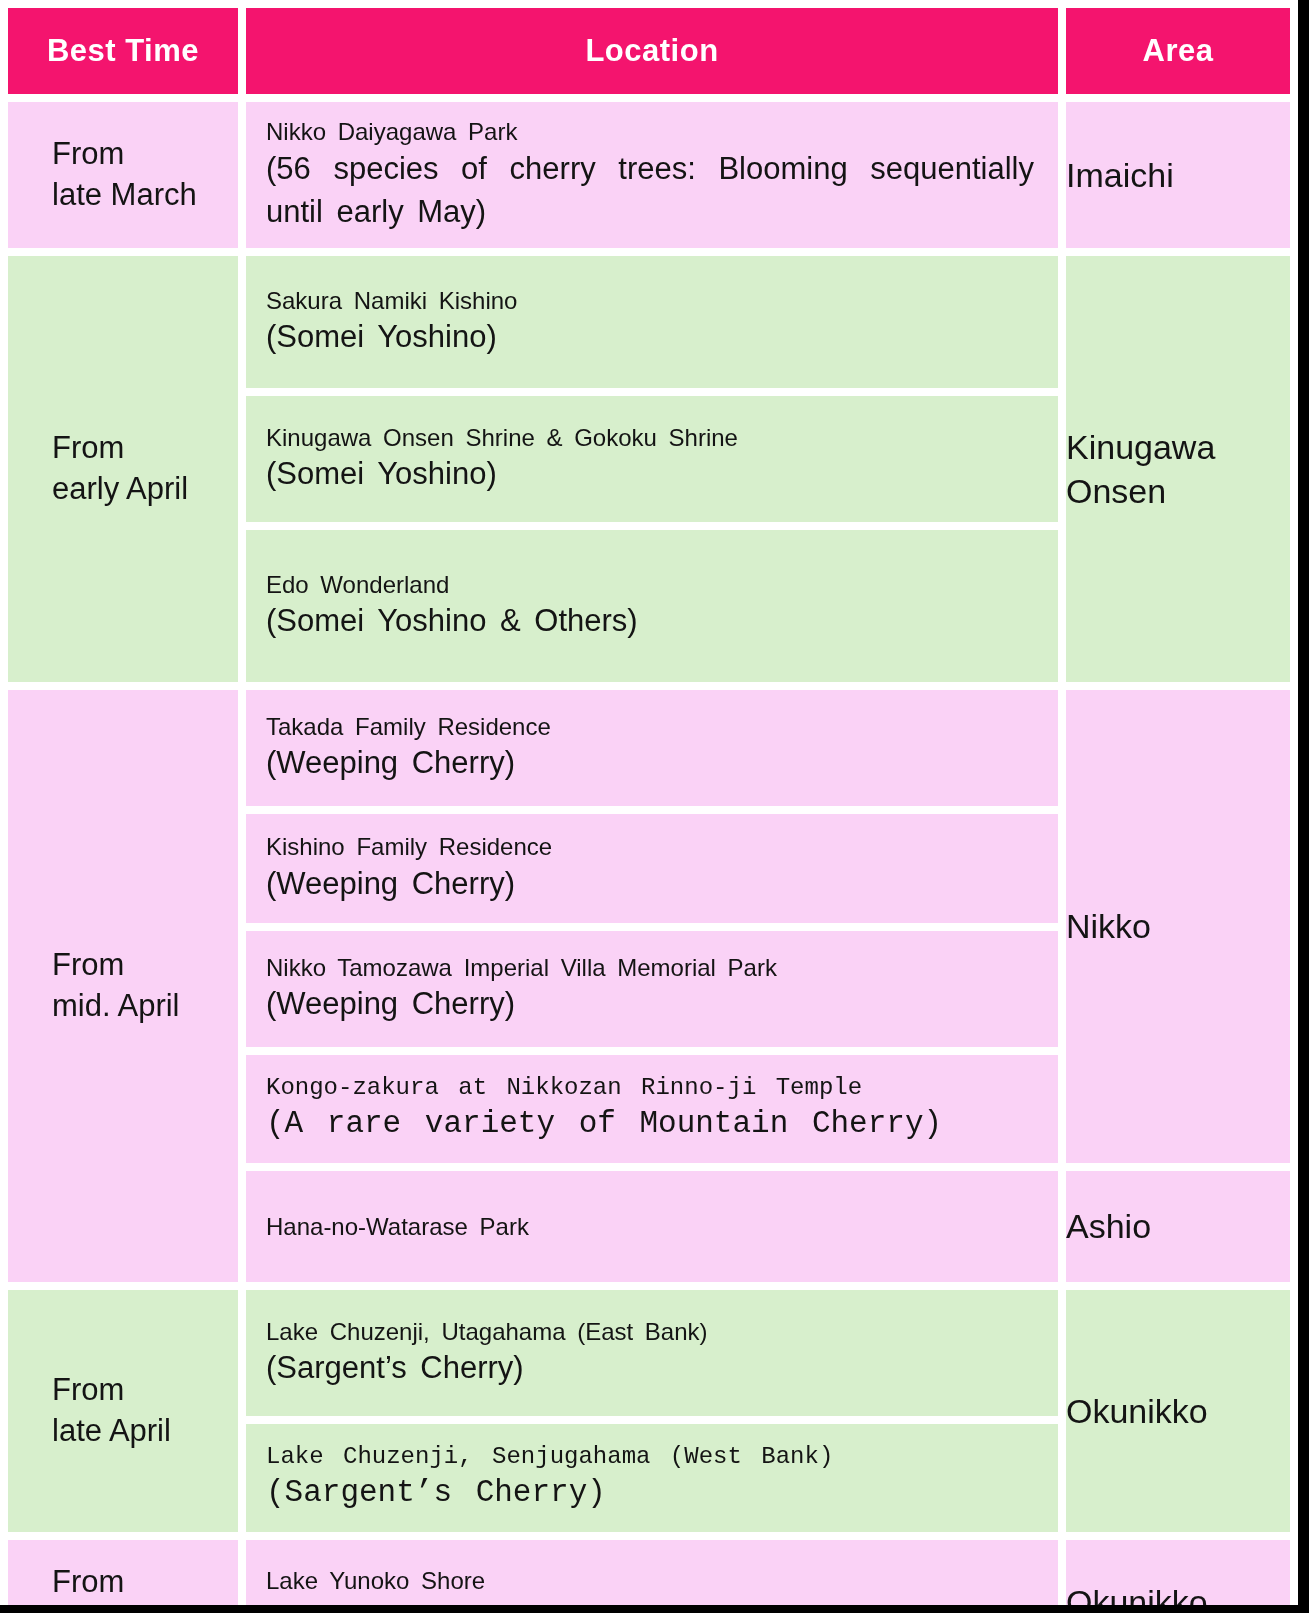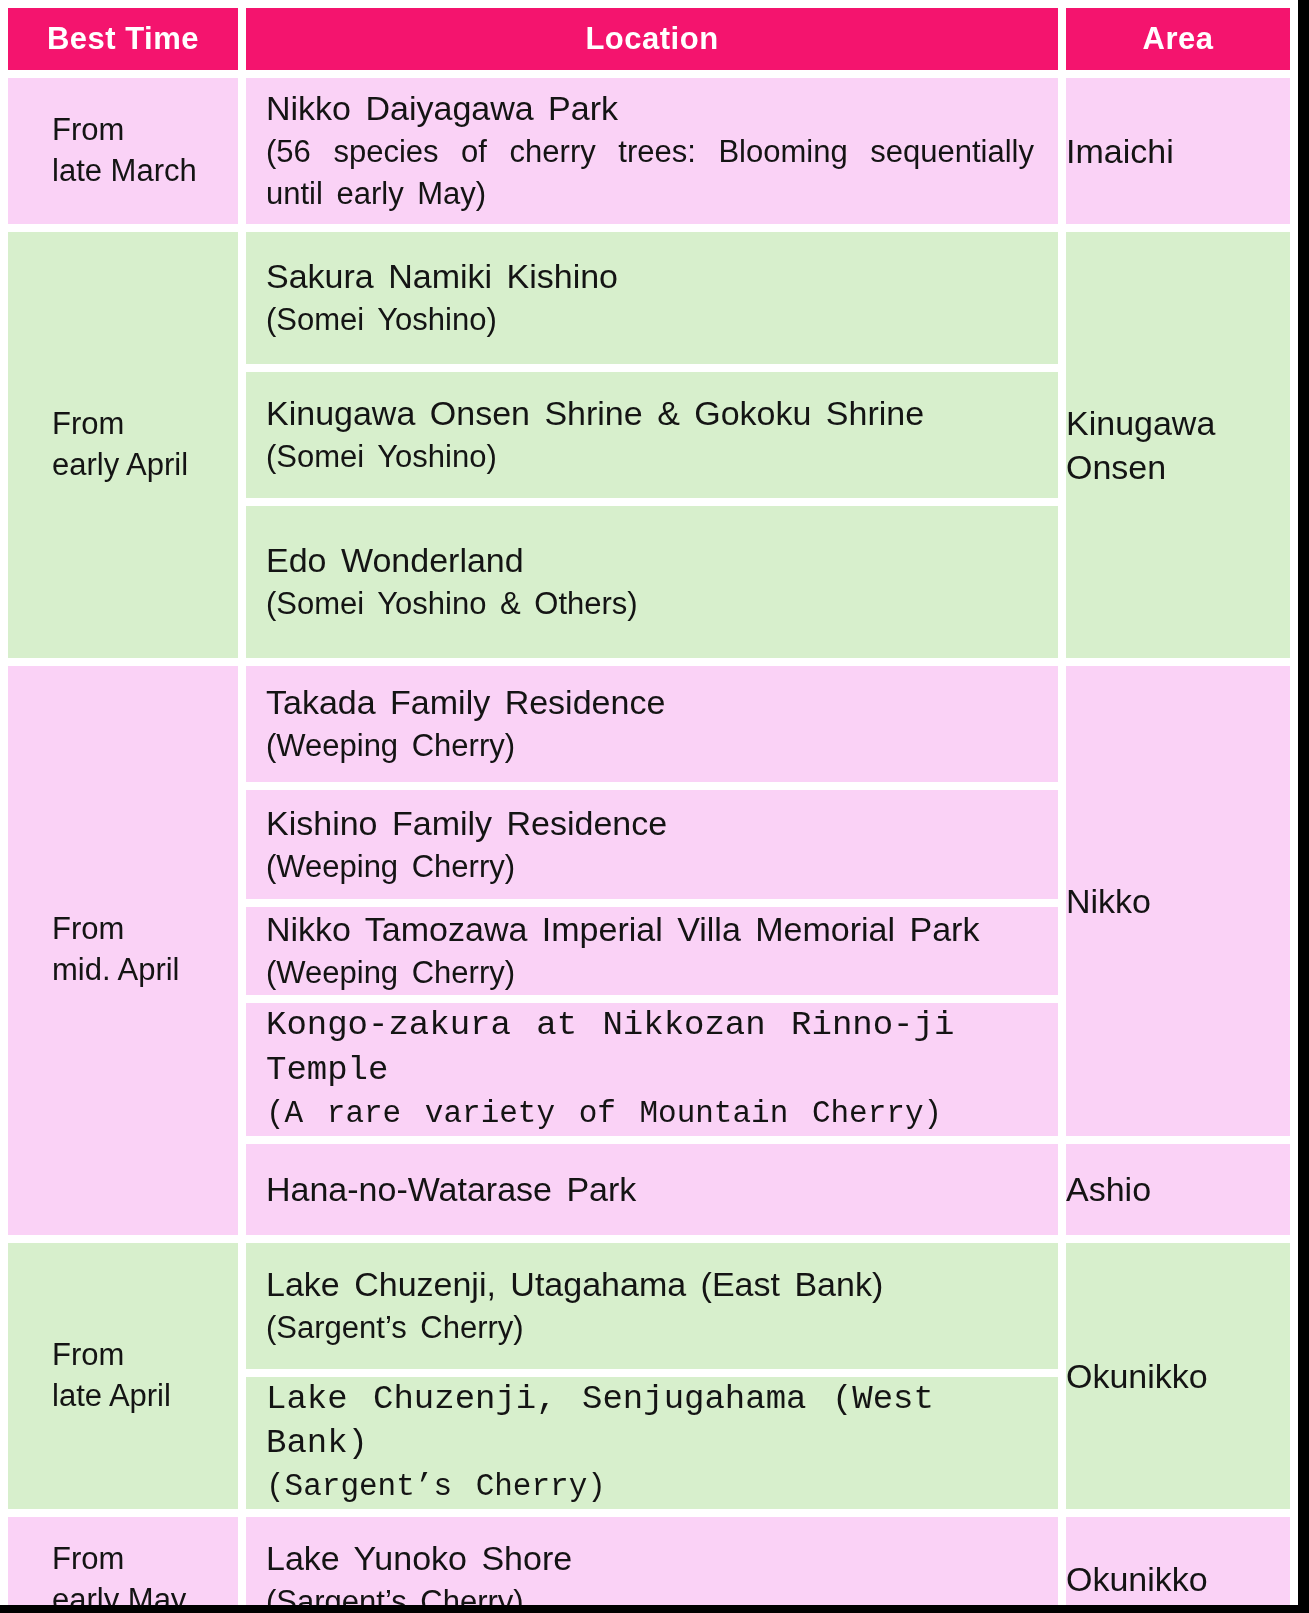--- a/index.html
+++ b/index.html
@@ -28,21 +28,21 @@
 
   th {
     background: #F4146E;
     color: #ffffff;
     font-weight: bold;
     font-size: 31px;
     text-align: center;
     vertical-align: middle;
     height: 62px;
     letter-spacing: 0.5px;
-    padding: 0;
+    padding: 12px;
   }
   td {
     vertical-align: middle;
     padding: 0;
   }
   td.bg-pink  { background: #FAD2F6; }
   td.bg-green { background: #D7EFCC; }
 
   td.time {
     padding-left: 44px;
@@ -53,40 +53,40 @@
   td.loc {
     padding-left: 20px;
     padding-right: 24px;
   }
   td.area {
     padding-right: 14px;
     font-size: 34px;
     line-height: 1.3;
   }
   .loc-name {
-    font-size: 34px;
+    font-size: 24px;
     line-height: 1.32;
     word-spacing: 5px;
   }
   .loc-note {
     font-size: 31px;
     line-height: 1.38;
     word-spacing: 5px;
     text-align: justify;
   }
   
   .rh-146 { height: 146px; }
   .rh-132 { height: 132px; }
   .rh-126 { height: 126px; }
   .rh-120 { height: 152px; }
   .rh-116 { height: 116px; }
   .rh-109 { height: 109px; }
-  .rh-124 { height: 88px; }
+  .rh-124 { height: 116px; }
   .rh-108 { height: 108px; font-family: Liberation Mono, monospace; }
-  .rh-91  { height: 91px;  }
+  .rh-91  { height: 111px;  }
   .rh-125 { height: 125px; }
 
   .edge-right {
     position: absolute;
     top: 0; right: 0;
     width: 11px; height: 1613px;
     background: #000000;
   }
   .edge-bottom {
     position: absolute;

